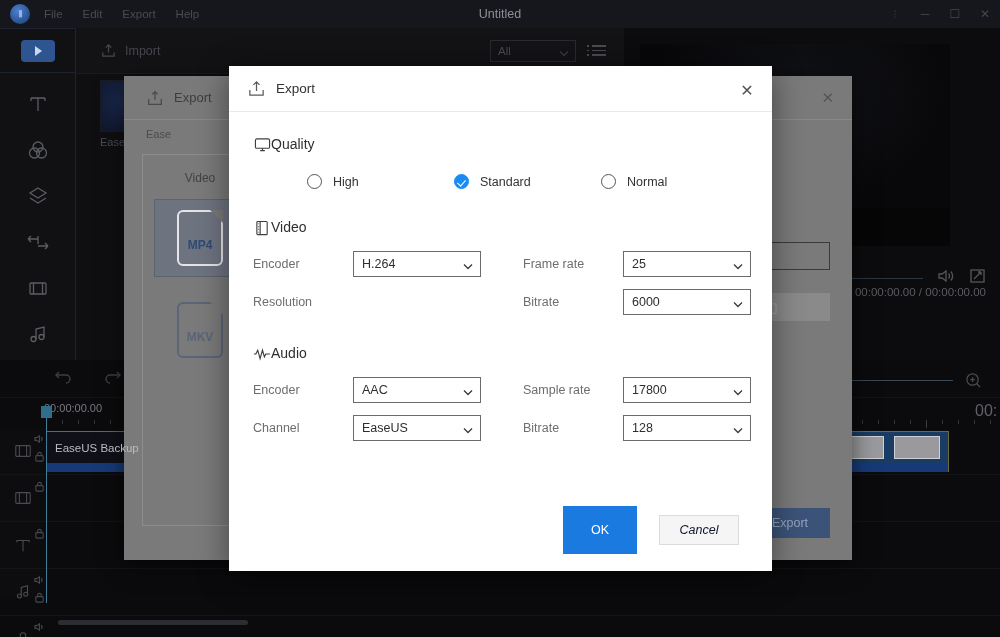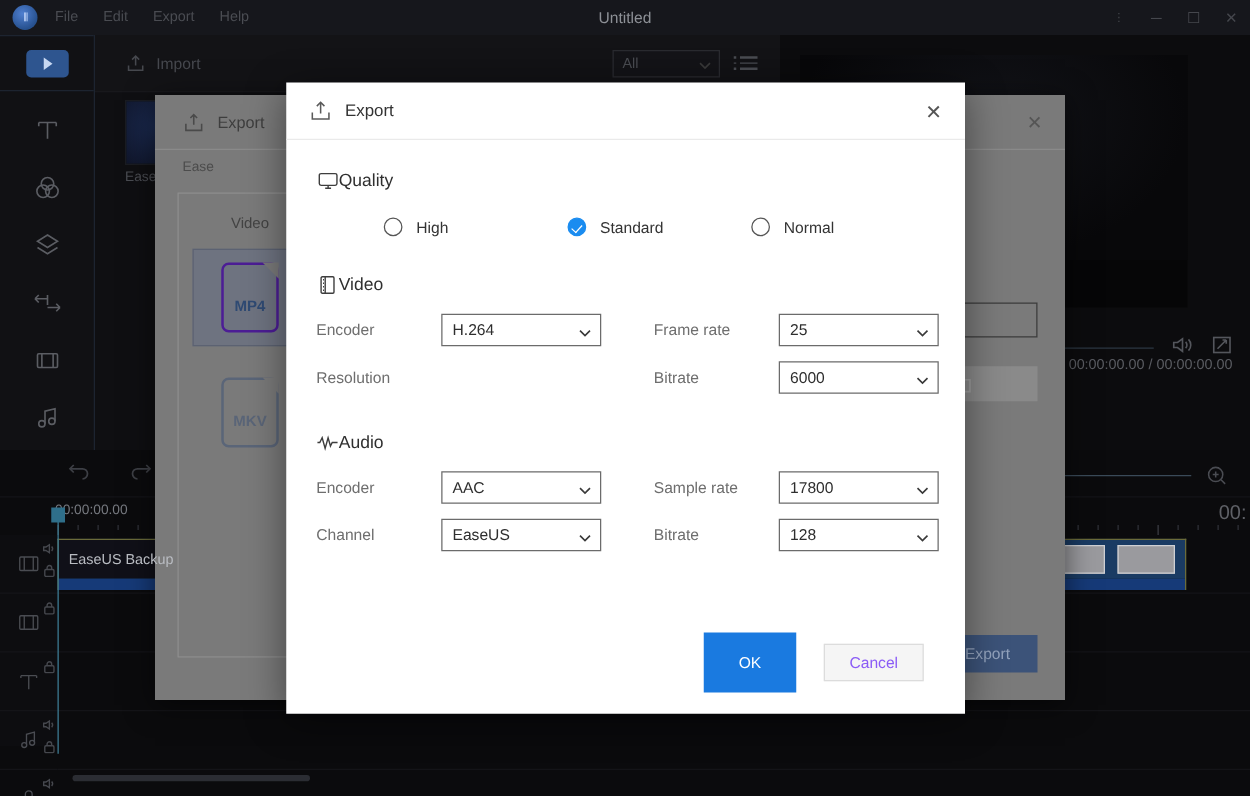--- a/index.html
+++ b/index.html
@@ -159,21 +159,21 @@
     position: absolute; left: 18px; top: 78px; width: 116px; height: 372px;
     border: 1px solid #8d8d8d;
   }
   .bgx-col-t { text-align: center; color: #434343; font-size: 12px; padding-top: 16px; }
   .fmt-card {
     width: 92px; height: 78px; margin: 14px auto 0; display: flex;
     align-items: center; justify-content: center;
   }
   .fmt-card.sel { background: #6e7380; border: 1px solid #5c6272; }
   .fmt-file {
-    width: 46px; height: 56px; border: 2px solid #4c1d95; border-radius: 6px;
+    width: 46px; height: 56px; border: 2px solid #e5e5e5; border-radius: 6px;
     display: flex; align-items: flex-end; justify-content: center;
     color: #2f4a73; font-size: 12px; font-weight: bold; padding-bottom: 12px;
     position: relative;
   }
   .fmt-file.dim { border-color: #5a6578; color: #5a6578; }
   .fmt-file::after {
     content: ""; position: absolute; right: -2px; top: -2px;
     border-left: 13px solid transparent; border-top: 13px solid #7a7a7a;
   }
   .bgx-name {
@@ -247,21 +247,21 @@
   .dlg-foot {
     position: absolute; left: 0; right: 0; bottom: 0; height: 82px;
     display: flex; align-items: center; justify-content: flex-end; padding-right: 33px; gap: 22px;
   }
   .btn-ok {
     width: 74px; height: 48px; background: #1a7ae0; color: #fff;
     font-size: 12.5px; display: flex; align-items: center; justify-content: center; border: none;
   }
   .btn-cancel {
     width: 80px; height: 30px; background: #f5f5f5; border: 1px solid #dcdcdc;
-    color: #8b5cf6; font-size: 12.5px; display: flex; align-items: center; justify-content: center;
+    color: #0f172a; font-size: 12.5px; display: flex; align-items: center; justify-content: center; font-style: italic;
   }
 </style>
 </head>
 <body>
 
 <div id="app">
 
   <div class="editor">
 
     <div class="titlebar">

